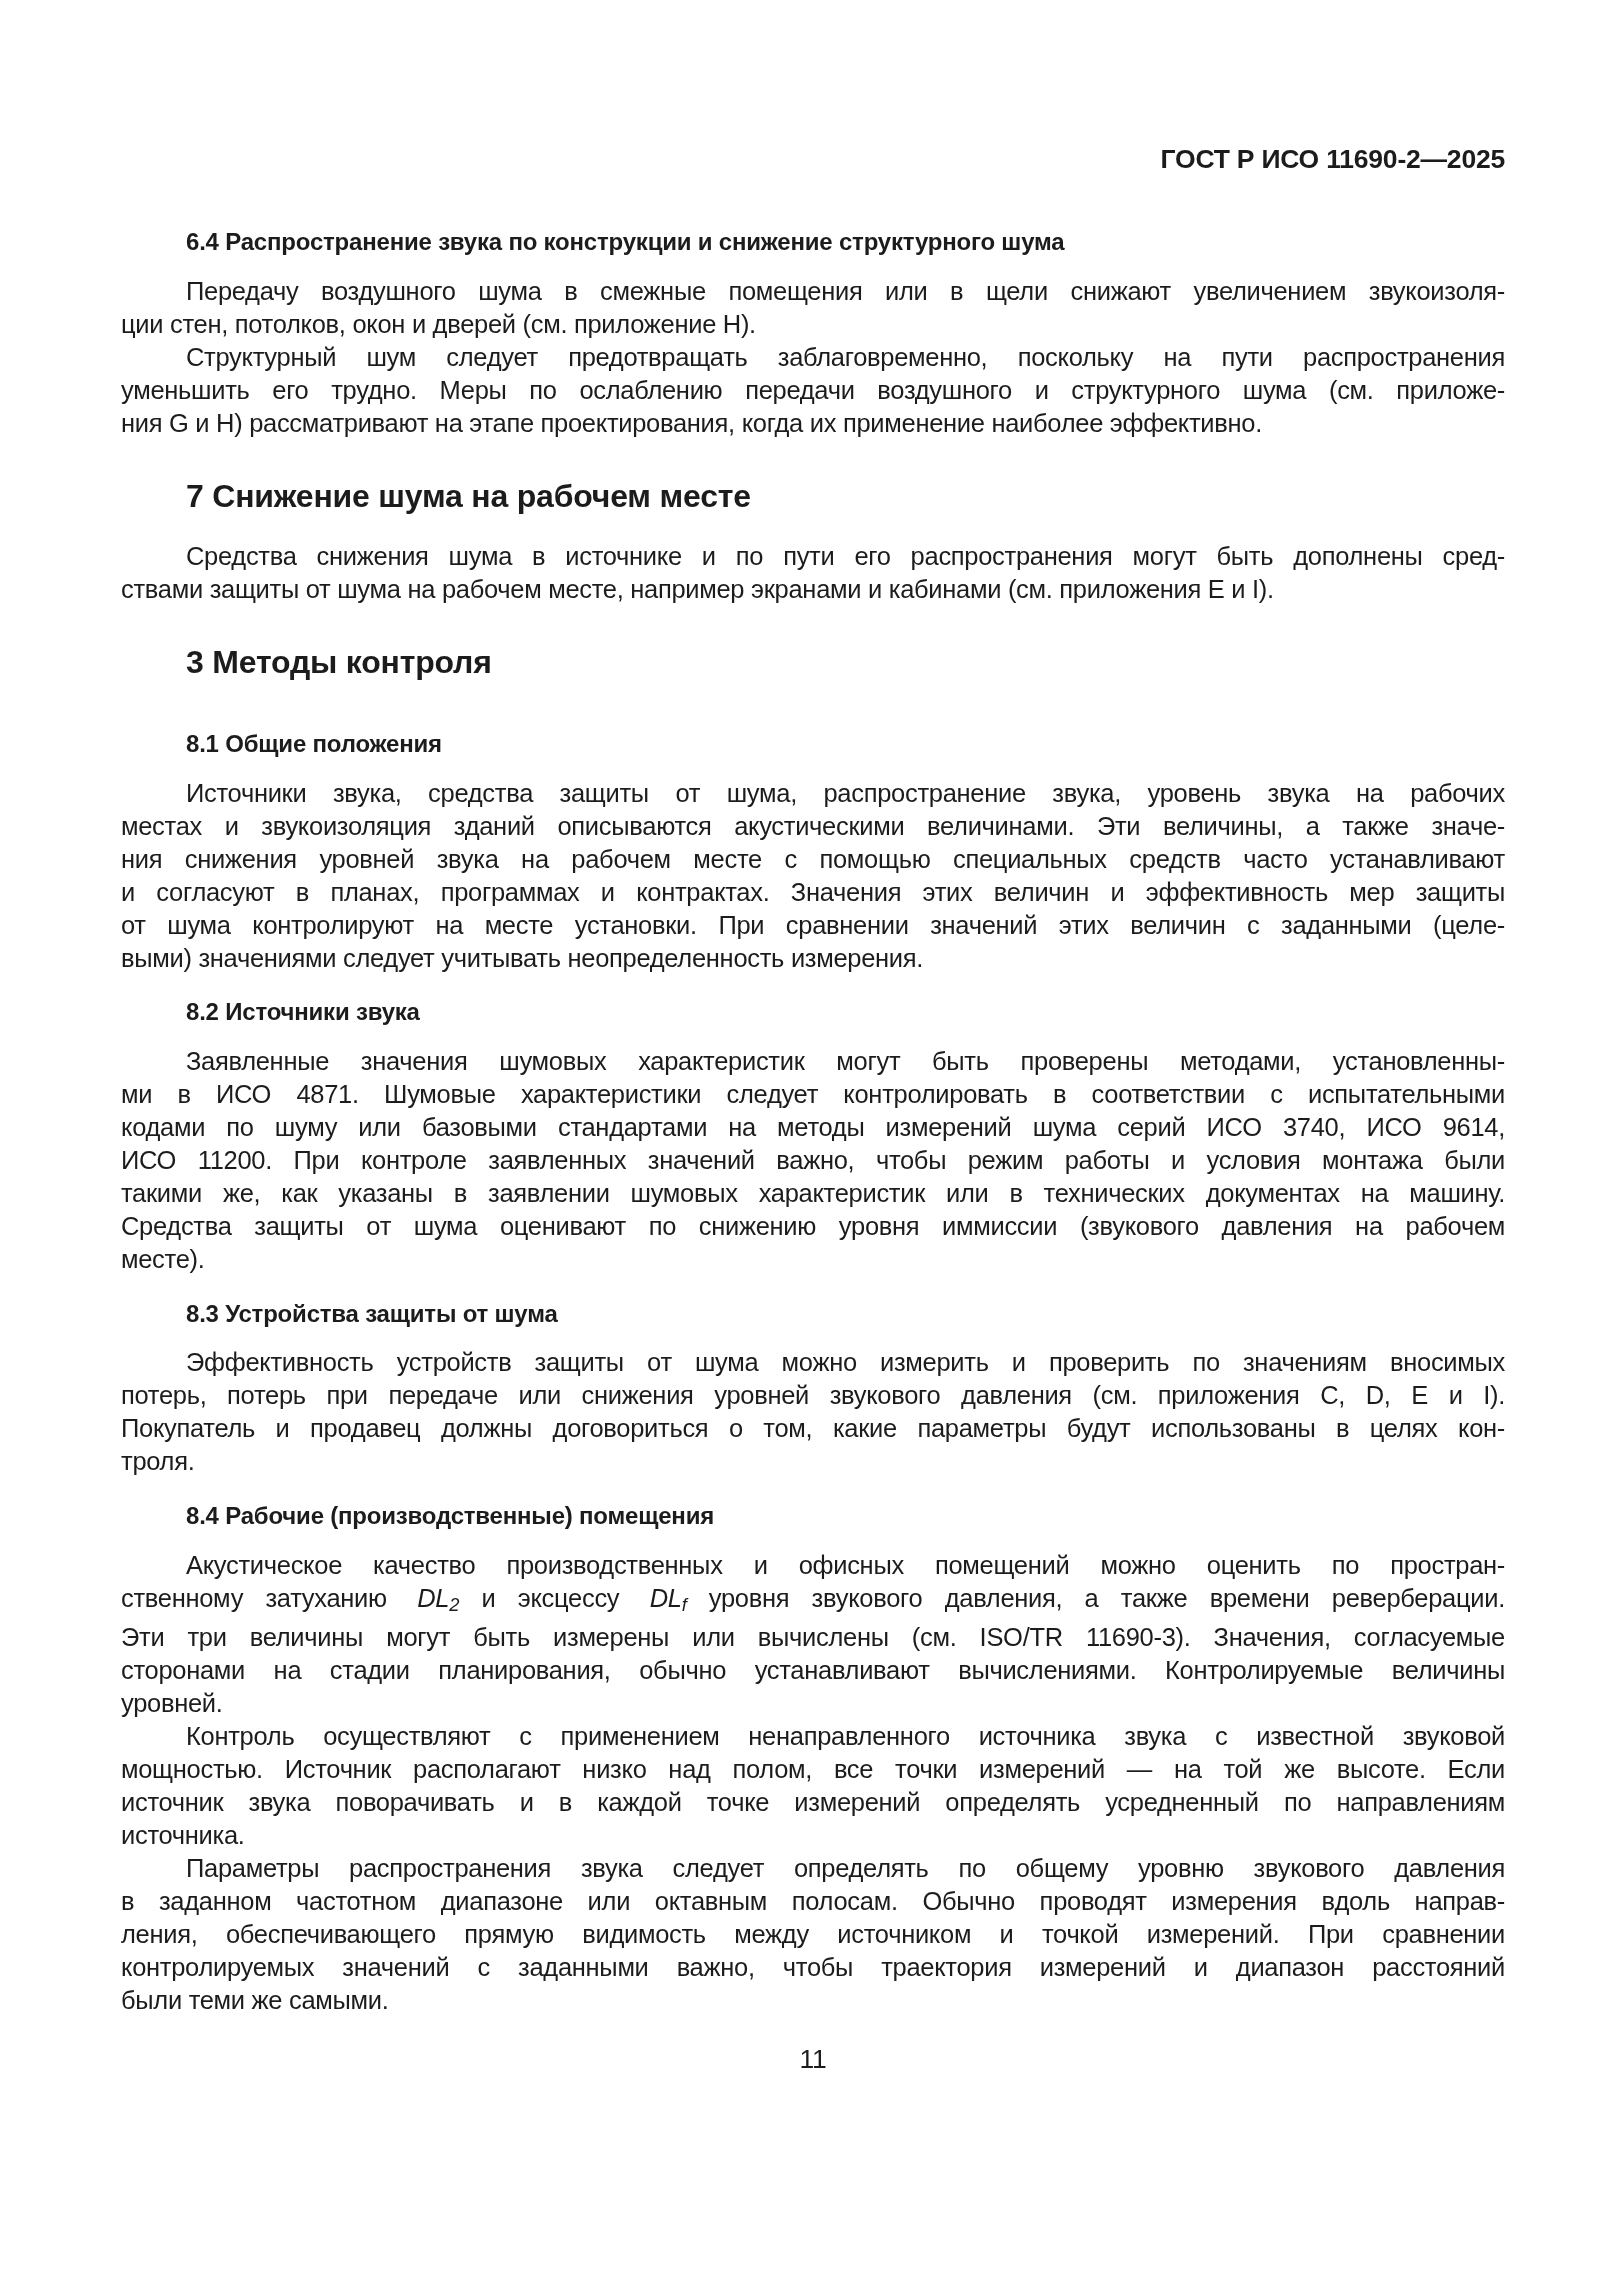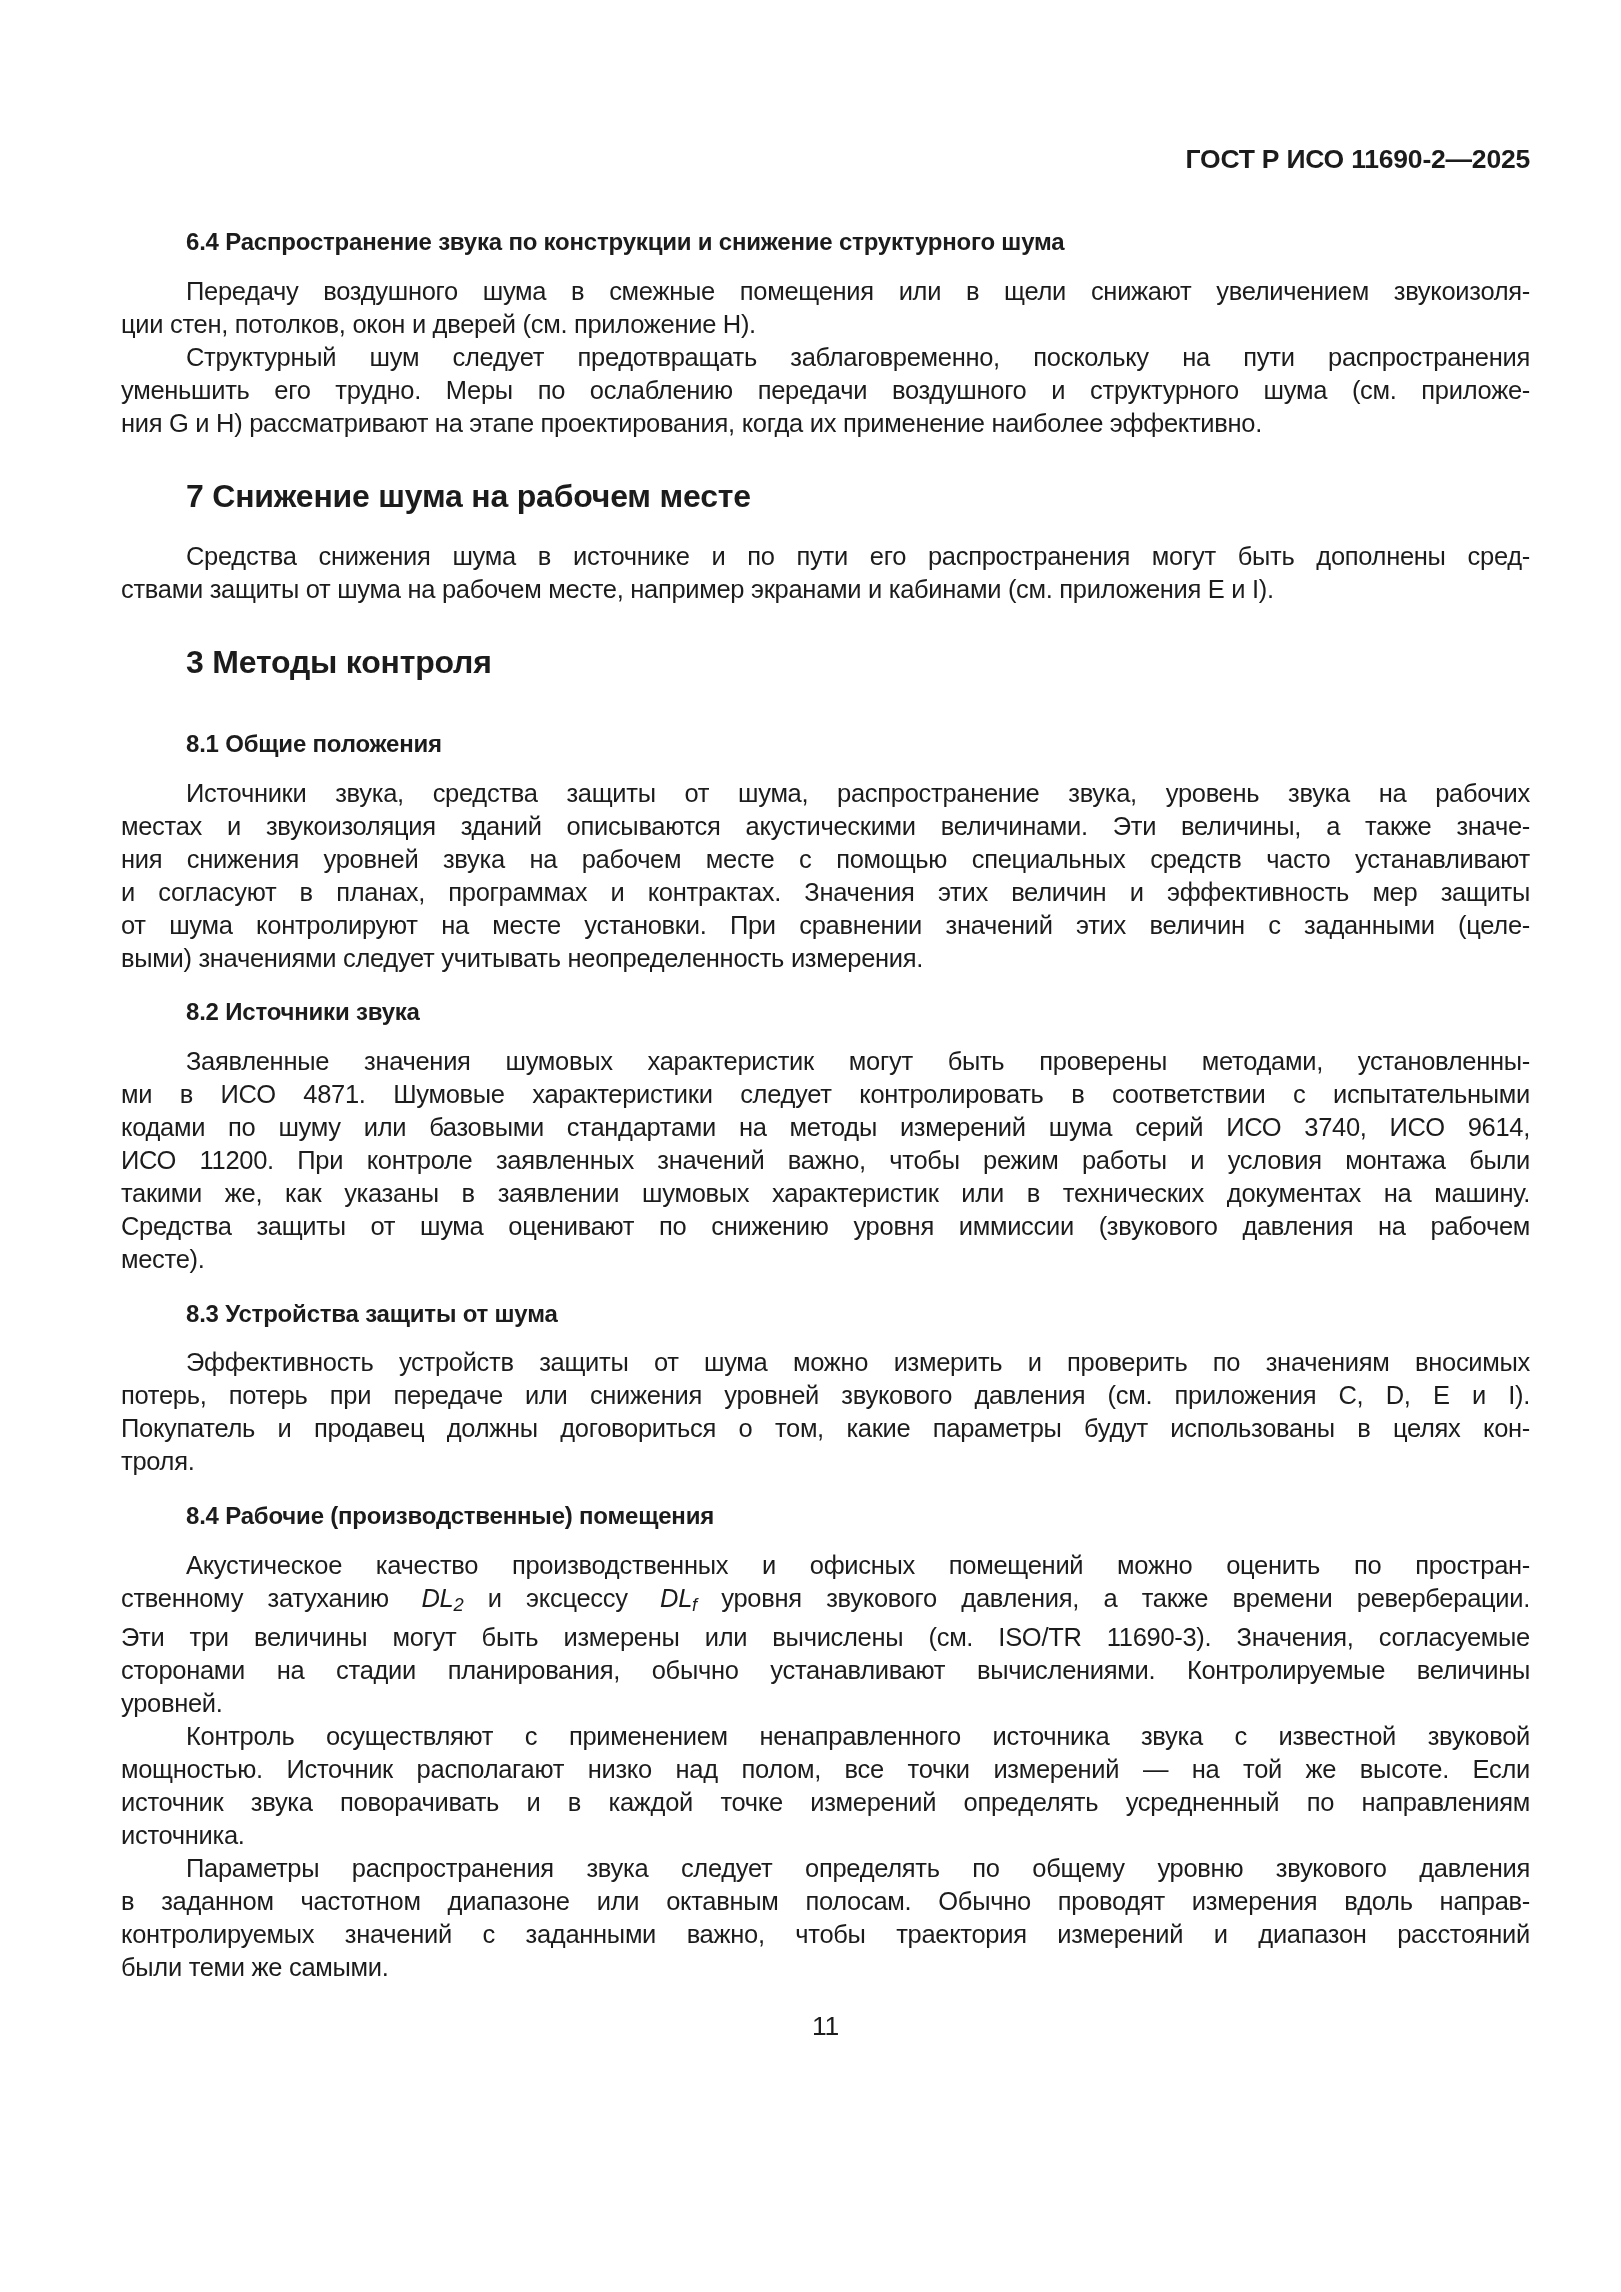--- a/index.html
+++ b/index.html
@@ -10,21 +10,21 @@
   .page {
     position: relative;
     width: 1621px;
     height: 2293px;
     background: #ffffff;
     color: #1c1c1c;
     font-family: "Liberation Sans", sans-serif;
     font-size: 25.5px;
     letter-spacing: -0.3px;
     box-sizing: border-box;
-    padding: 143px 91px 0 121px;
+    padding: 143px 116px 0 121px;
     overflow: hidden;
   }
   .doc-header {
     text-align: right;
     font-weight: bold;
     font-size: 26.5px;
     line-height: 32px;
     letter-spacing: -0.2px;
   }
   .doc-body { margin: 0; }
@@ -129,20 +129,21 @@
       </div>
       <div class="para">
         <div class="line indent">Контроль осуществляют с применением ненаправленного источника звука с известной звуковой</div>
         <div class="line">мощностью. Источник располагают низко над полом, все точки измерений — на той же высоте. Если</div>
         <div class="line">источник звука поворачивать и в каждой точке измерений определять усредненный по направлениям</div>
         <div class="line last">источника.</div>
       </div>
       <div class="para">
         <div class="line indent">Параметры распространения звука следует определять по общему уровню звукового давления</div>
         <div class="line">в заданном частотном диапазоне или октавным полосам. Обычно проводят измерения вдоль направ-</div>
+        <div class="line">ления, обеспечивающего прямую видимость между источником и точкой измерений. При сравнении</div>
         <div class="line">контролируемых значений с заданными важно, чтобы траектория измерений и диапазон расстояний</div>
         <div class="line last">были теми же самыми.</div>
       </div>
     </main>
 
   <div class="doc-footer">
     <span>11</span>
   </div>
 </div>
 

